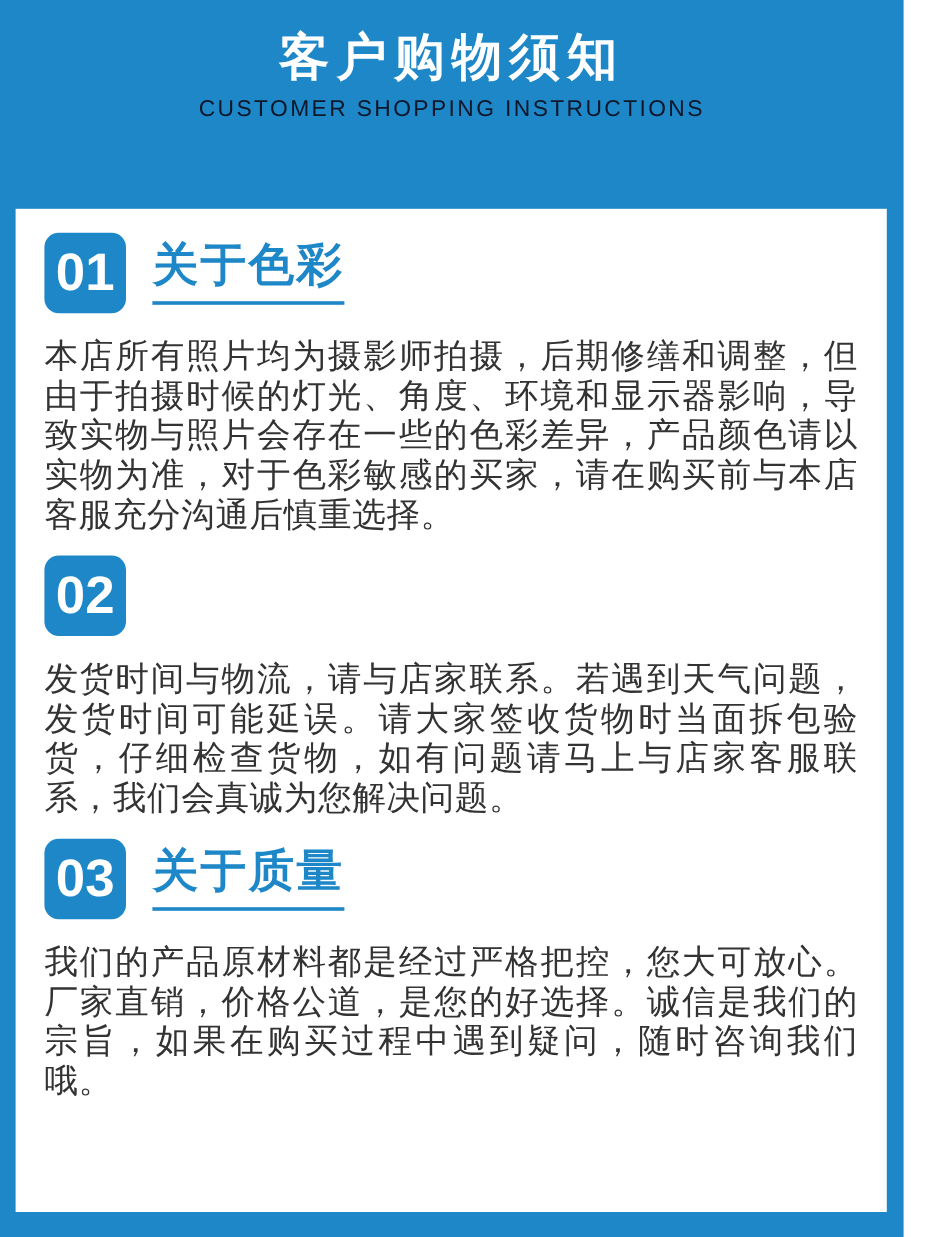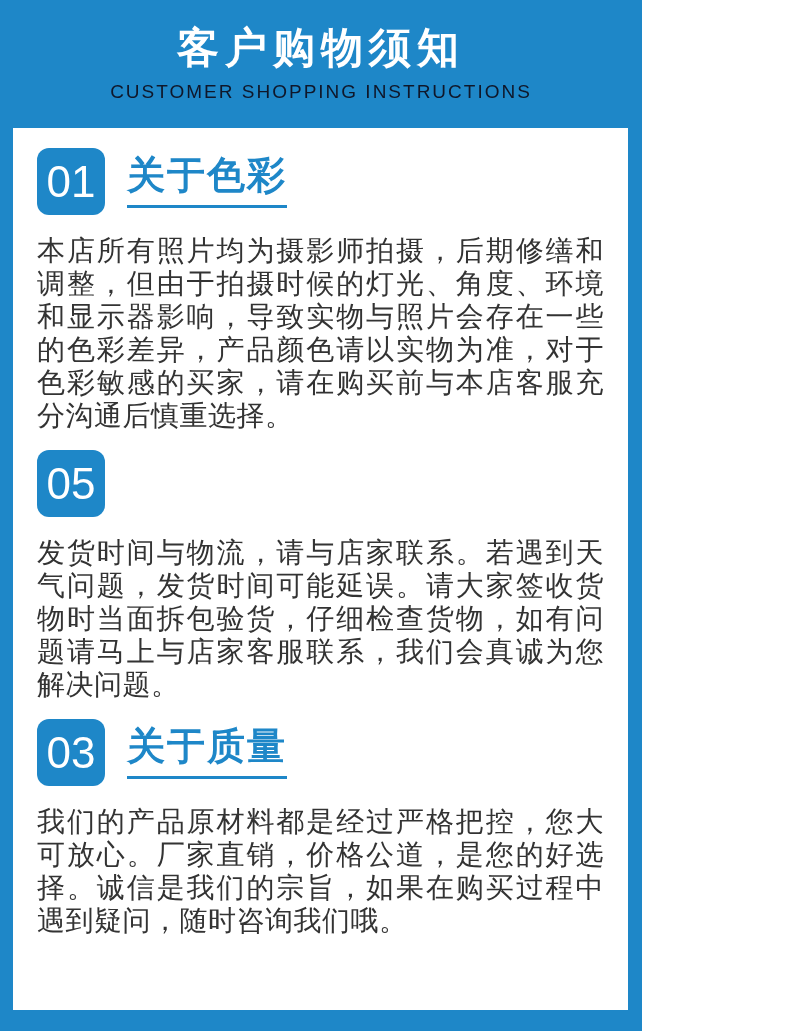--- a/index.html
+++ b/index.html
@@ -1,26 +1,27 @@
 <!DOCTYPE html>
 <html><head>
 <meta charset="utf-8">
 <style>
   html, body { margin: 0; padding: 0; }
   body {
     width: 790px;
     font-family: "Liberation Sans", "DejaVu Sans", sans-serif;
   }
   .page {
-    width: 642px;
+    width: 753px;
     height: 1031px;
     background: #1e87c8;
     display: flex;
     flex-direction: column;
     box-sizing: border-box;
+    gap: 46px;
   }
   .banner {
     height: 128px;
     flex: 0 0 auto;
     display: flex;
     flex-direction: column;
     align-items: center;
     justify-content: center;
     color: #ffffff;
   }
@@ -53,21 +54,21 @@
     margin-bottom: 19px;
   }
   .num-badge {
     width: 68px;
     height: 67px;
     flex: 0 0 auto;
     background: #1e87c8;
     border-radius: 12px;
     color: #ffffff;
     font-size: 44px;
-    font-weight: normal;
+    font-weight: bold;
     display: flex;
     align-items: center;
     justify-content: center;
     line-height: 1;
   }
   .sec-title-wrap { display: flex; flex-direction: column; }
   .sec-title {
     font-size: 38px;
     font-weight: bold;
     color: #1e87c8;
@@ -108,21 +109,21 @@
         <div class="sec-title-wrap">
           <div class="sec-title">关于色彩</div>
           <div class="sec-underline"></div>
         </div>
       </div>
       <p class="sec-body">本店所有照片均为摄影师拍摄，后期修缮和调整，但由于拍摄时候的灯光、角度、环境和显示器影响，导致实物与照片会存在一些的色彩差异，产品颜色请以实物为准，对于色彩敏感的买家，请在购买前与本店客服充分沟通后慎重选择。</p>
     </section>
 
     <section class="sec">
       <div class="sec-header">
-        <div class="num-badge">05</div>
+        <div class="num-badge">02</div>
         <div class="sec-title-wrap">
           <div class="sec-underline"></div>
         </div>
       </div>
       <p class="sec-body">发货时间与物流，请与店家联系。若遇到天气问题，发货时间可能延误。请大家签收货物时当面拆包验货，仔细检查货物，如有问题请马上与店家客服联系，我们会真诚为您解决问题。</p>
     </section>
 
 
     <section class="sec">
       <div class="sec-header">

